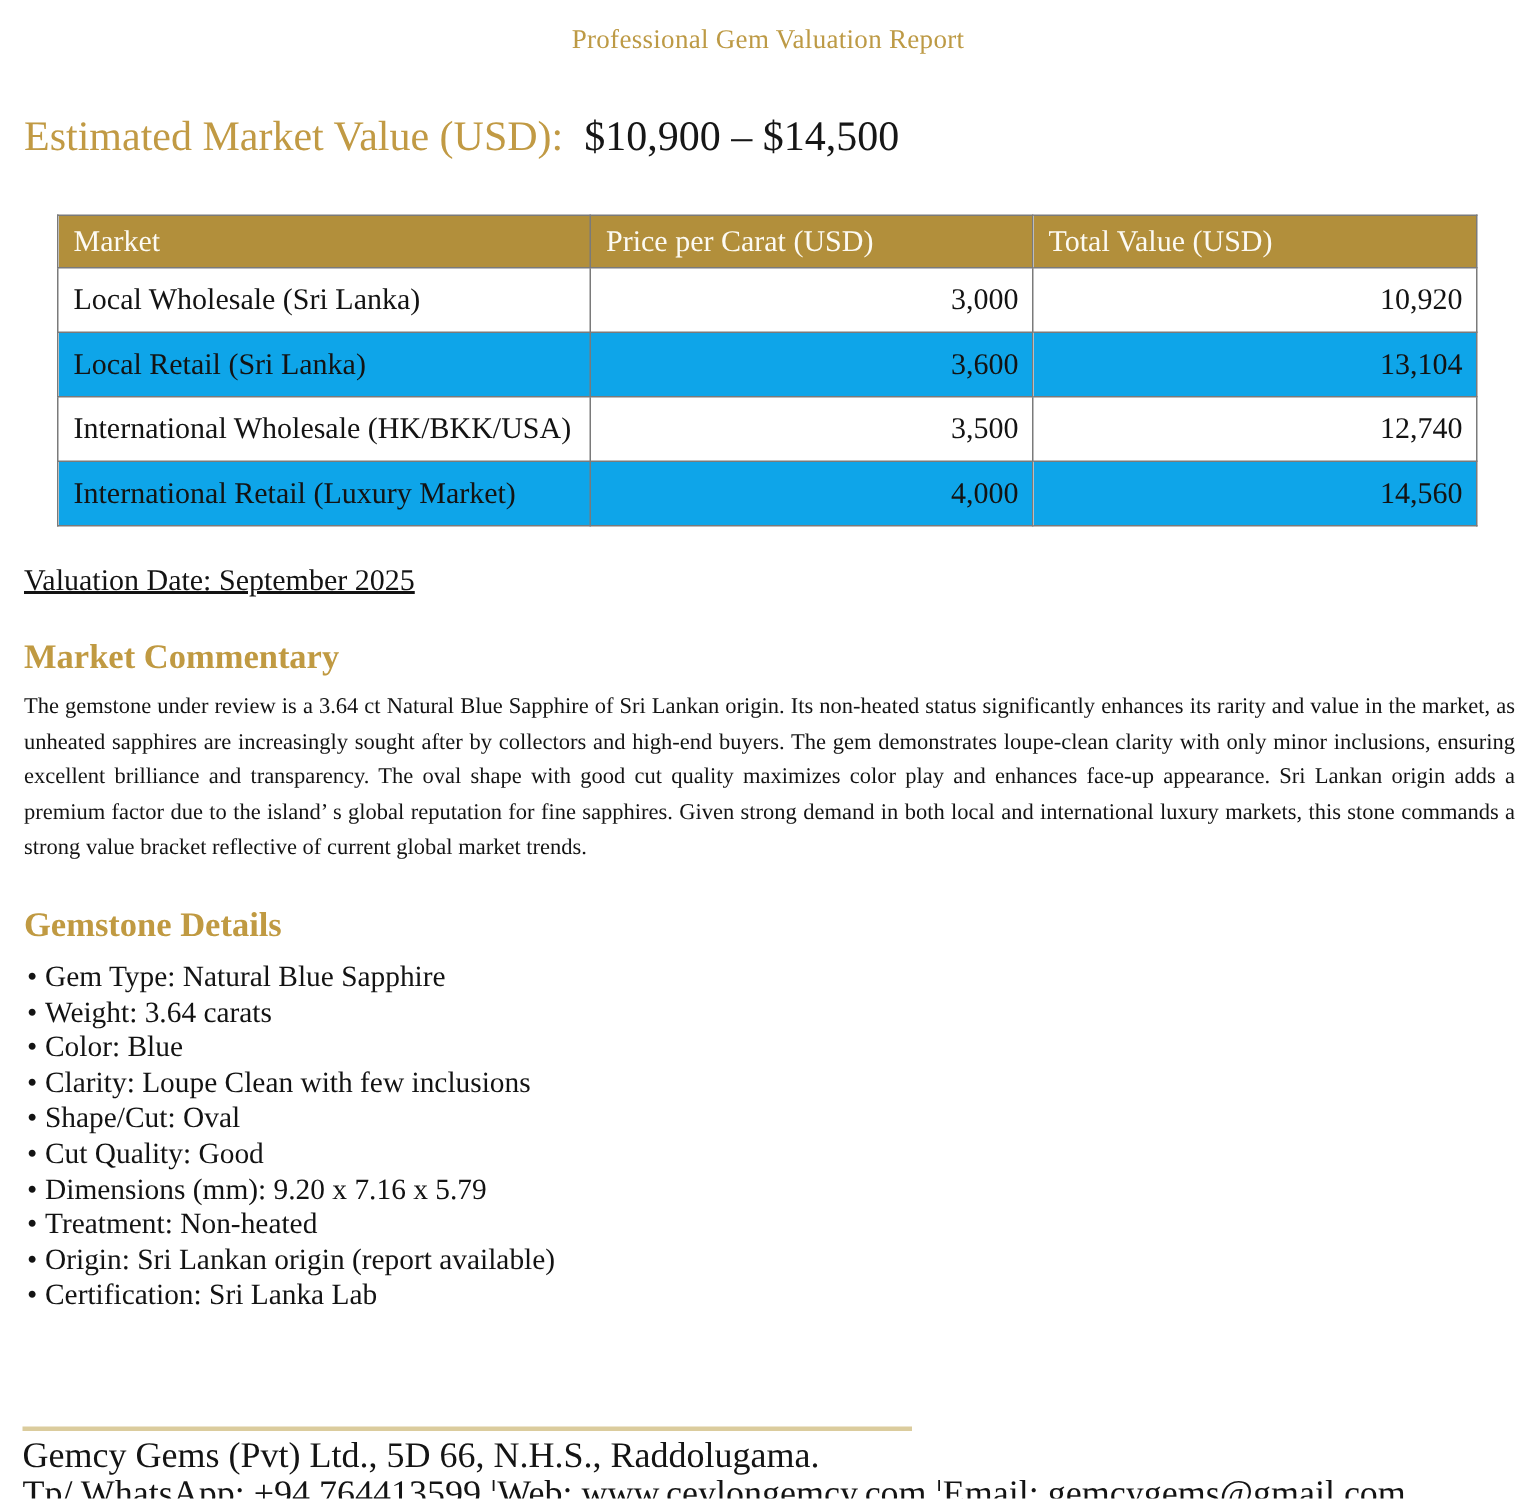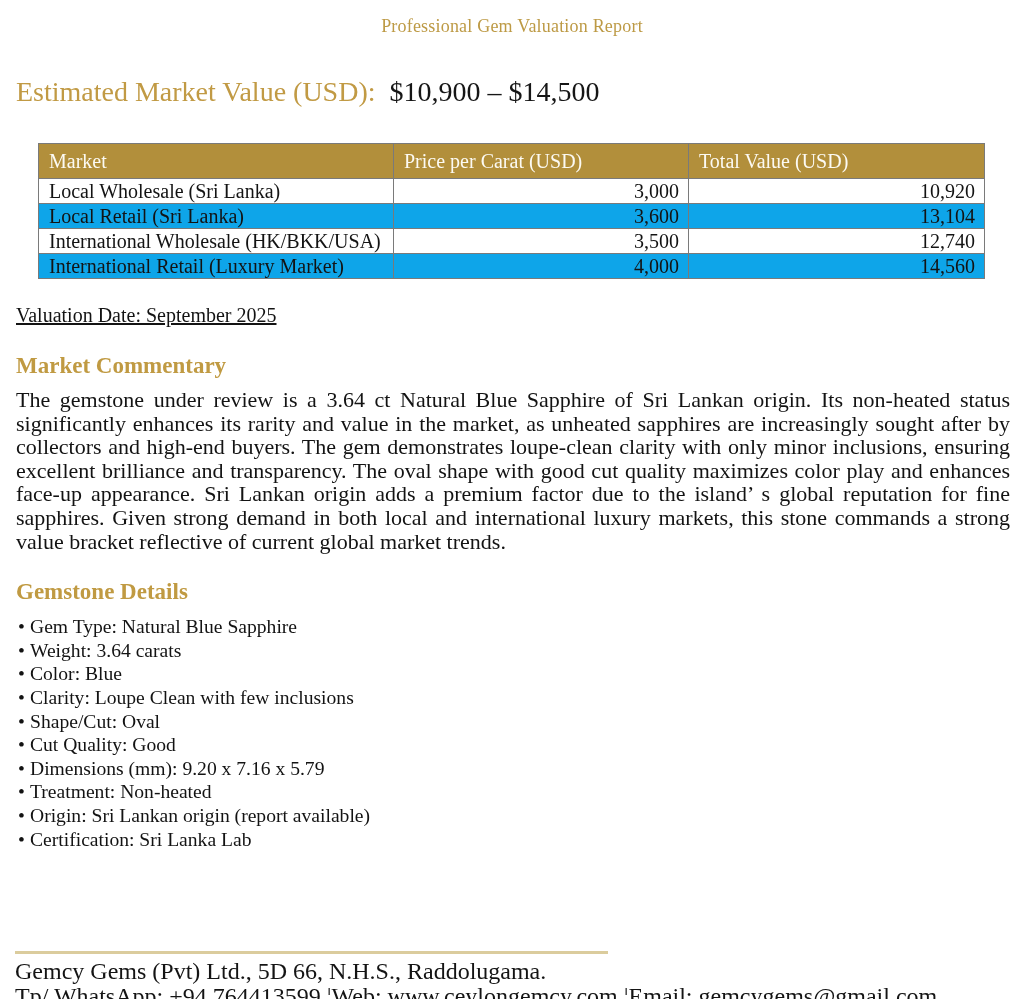--- a/index.html
+++ b/index.html
@@ -47,41 +47,41 @@
     padding: 0 10px;
     overflow: hidden;
     white-space: nowrap;
   }
   .val-table th {
     background: #b28f3b;
     color: #fcfaf3;
     text-align: left;
     height: 35px;
   }
-  .val-table td { height: 25px; background: #ffffff; }
+  .val-table td { height: 43px; background: #ffffff; }
   .val-table td.num { text-align: right; padding-right: 9px; }
   .val-table tr.alt td { background: #0ea5e9; }
 
   .valuation-date {
     margin: 25px 16px 0 16px;
     font-size: 20px;
     text-decoration: underline;
   }
 
   .section-heading {
     margin: 26px 16px 0 16px;
     font-size: 23px;
     font-weight: bold;
     color: #c09a42;
   }
 
   .commentary-body {
     margin: 9px 16px 0 16px;
     width: 994px;
-    font-size: 22px;
+    font-size: 15px;
     line-height: 23.6px;
     text-align: justify;
   }
 
   .details-list {
     margin: 10px 16px 0 18px;
     list-style: none;
     font-size: 19.6px;
     line-height: 23.6px;
   }

